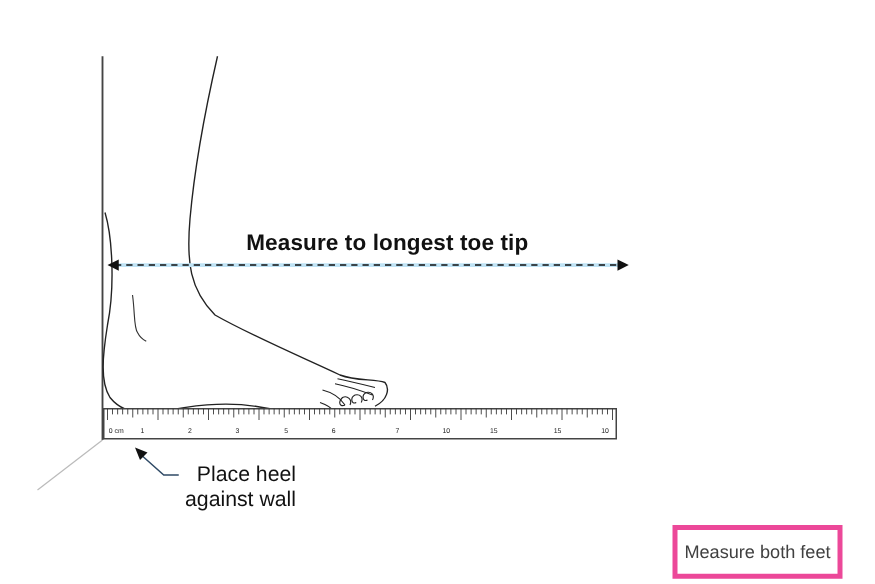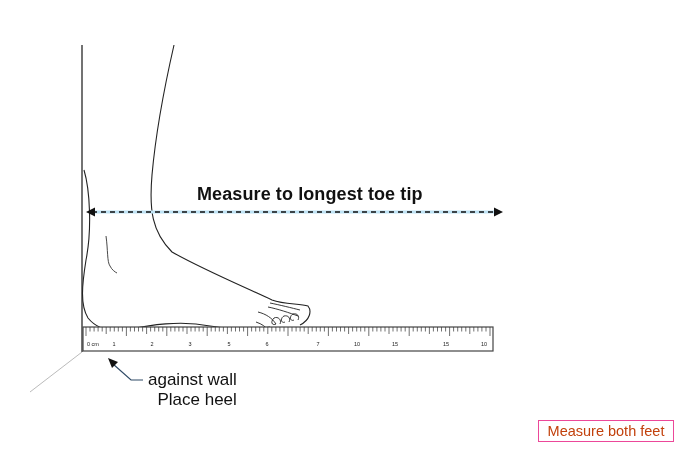--- a/index.html
+++ b/index.html
@@ -14,22 +14,22 @@
       position: absolute; left: 197px; top: 184px;
       font-size: 18px; font-weight: bold; color: #111;
       white-space: nowrap; letter-spacing: 0.1px;
     }
     .heel-label {
       position: absolute; left: 148px; top: 370px;
       font-size: 17px; color: #111; line-height: 20px;
     }
     .note-box {
       position: absolute; left: 538px; top: 420px;
-      width: 136px; height: 22px; border: 1px solid #ec4899;
-      box-sizing: border-box; font-size: 14.5px; color: #c2410c;
+      width: 136px; height: 43px; border: 4px solid #ec4899;
+      box-sizing: border-box; font-size: 14.5px; color: #404040;
       display: flex; align-items: center; justify-content: center;
       background: #fff;
     }
   </style>
 </head>
 <body>
 
 <div id="stage">
   <svg width="700" height="467" viewBox="0 0 700 467">
 
@@ -178,18 +178,18 @@
         </g>
     </g>
 
     <path d="M143 380 L131 380 L113 364" fill="none" stroke="#2f4a66" stroke-width="1.2"></path>
     <polygon points="108,358 118,362 112,368" fill="#111"></polygon>
   </svg>
 
   <div class="heading">Measure to longest toe tip</div>
 
   <div class="heel-label">
+    <div>Place heel</div>
     <div>against wall</div>
-    <div>Place heel</div>
   </div>
 
   <div class="note-box">Measure both feet</div>
 </div>
 
 </body></html>

